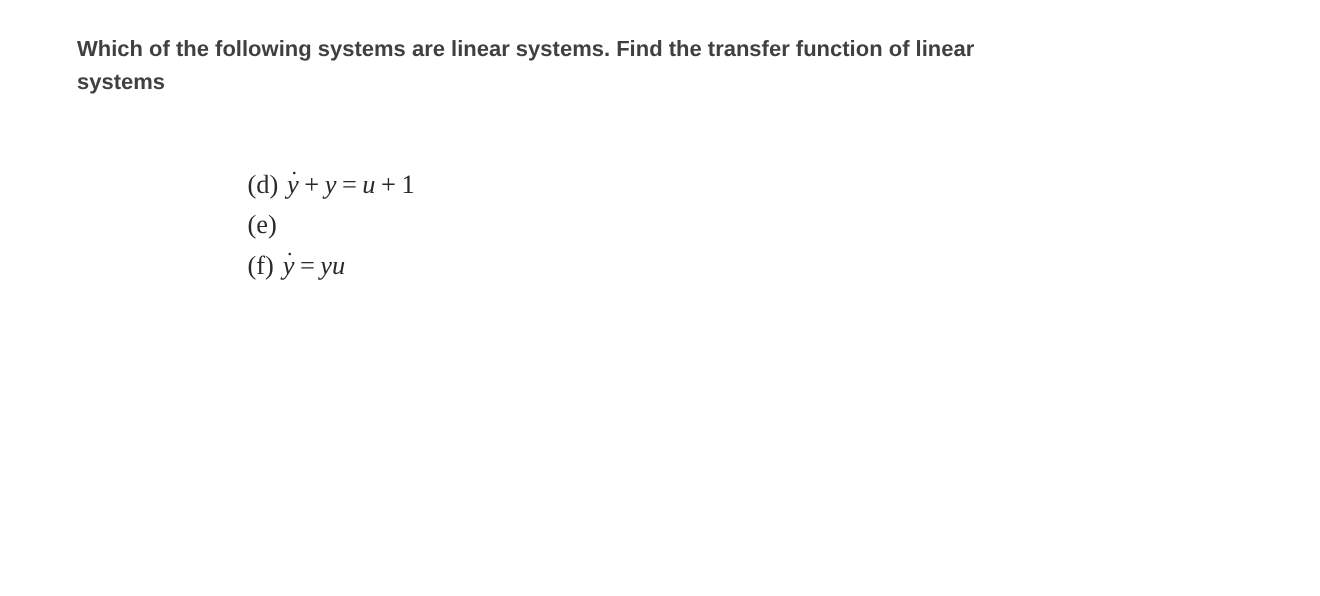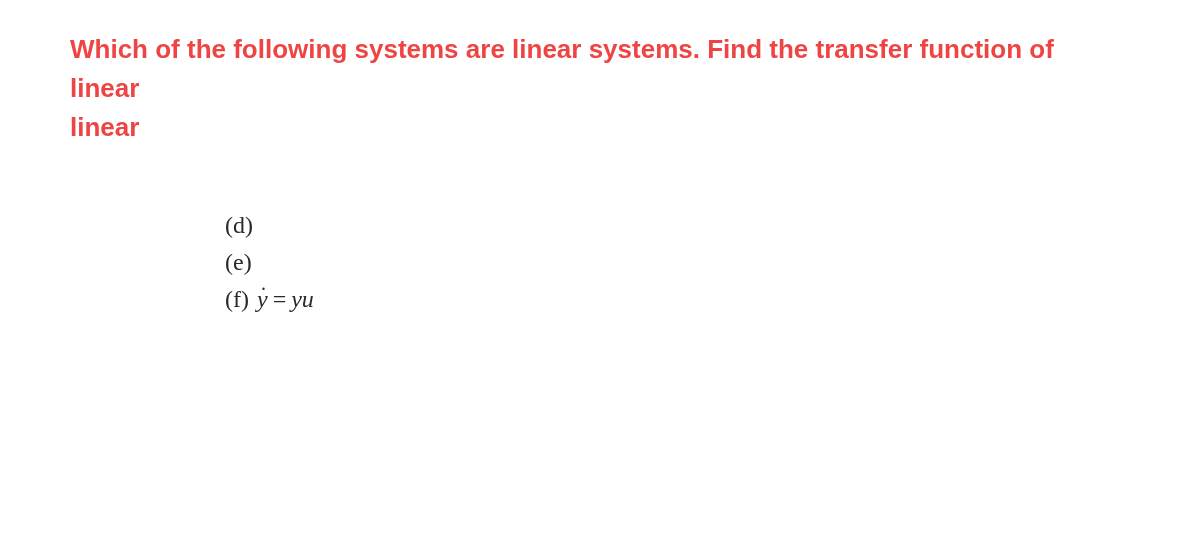--- a/index.html
+++ b/index.html
@@ -9,22 +9,22 @@
     }
     body {
       width: 1200px;
       height: 542px;
       background: #ffffff;
       font-family: Arial, sans-serif;
       padding: 30px 70px;
     }
     .question-header {
       font-weight: bold;
-      font-size: 26px;
-      color: #ef4444;
+      font-size: 20px;
+      color: #404040;
       line-height: 1.5;
       margin-bottom: 60px;
     }
     .equations-container {
       margin-left: 155px;
       font-family: 'Times New Roman', Times, serif;
       font-size: 24px;
       color: #2a2a2a;
       line-height: 1.5;
     }
@@ -61,27 +61,30 @@
     .abs-bar {
       font-style: normal;
       margin: 0 1px;
     }
   </style>
 </head>
 <body>
 
 <div class="question-header">
   <span>Which of the following systems are linear systems. Find the transfer function of linear</span><br>
-  <span>linear</span>
+  <span>systems</span>
 </div>
 
 <div class="equations-container">
 
   <div class="equation-line">
     <span class="eq-label">(d)</span>
+    <span class="math">
+      <span class="ydot">y</span><span class="op">+</span><span>y</span><span class="op">=</span><span>u</span><span class="op">+</span><span class="num">1</span>
+    </span>
   </div>
 
   <div class="equation-line">
     <span class="eq-label">(e)</span>
   </div>
 
   <div class="equation-line">
     <span class="eq-label">(f)</span>
     <span class="math">
       <span class="ydot">y</span><span class="op">=</span><span>y</span><span>u</span>

